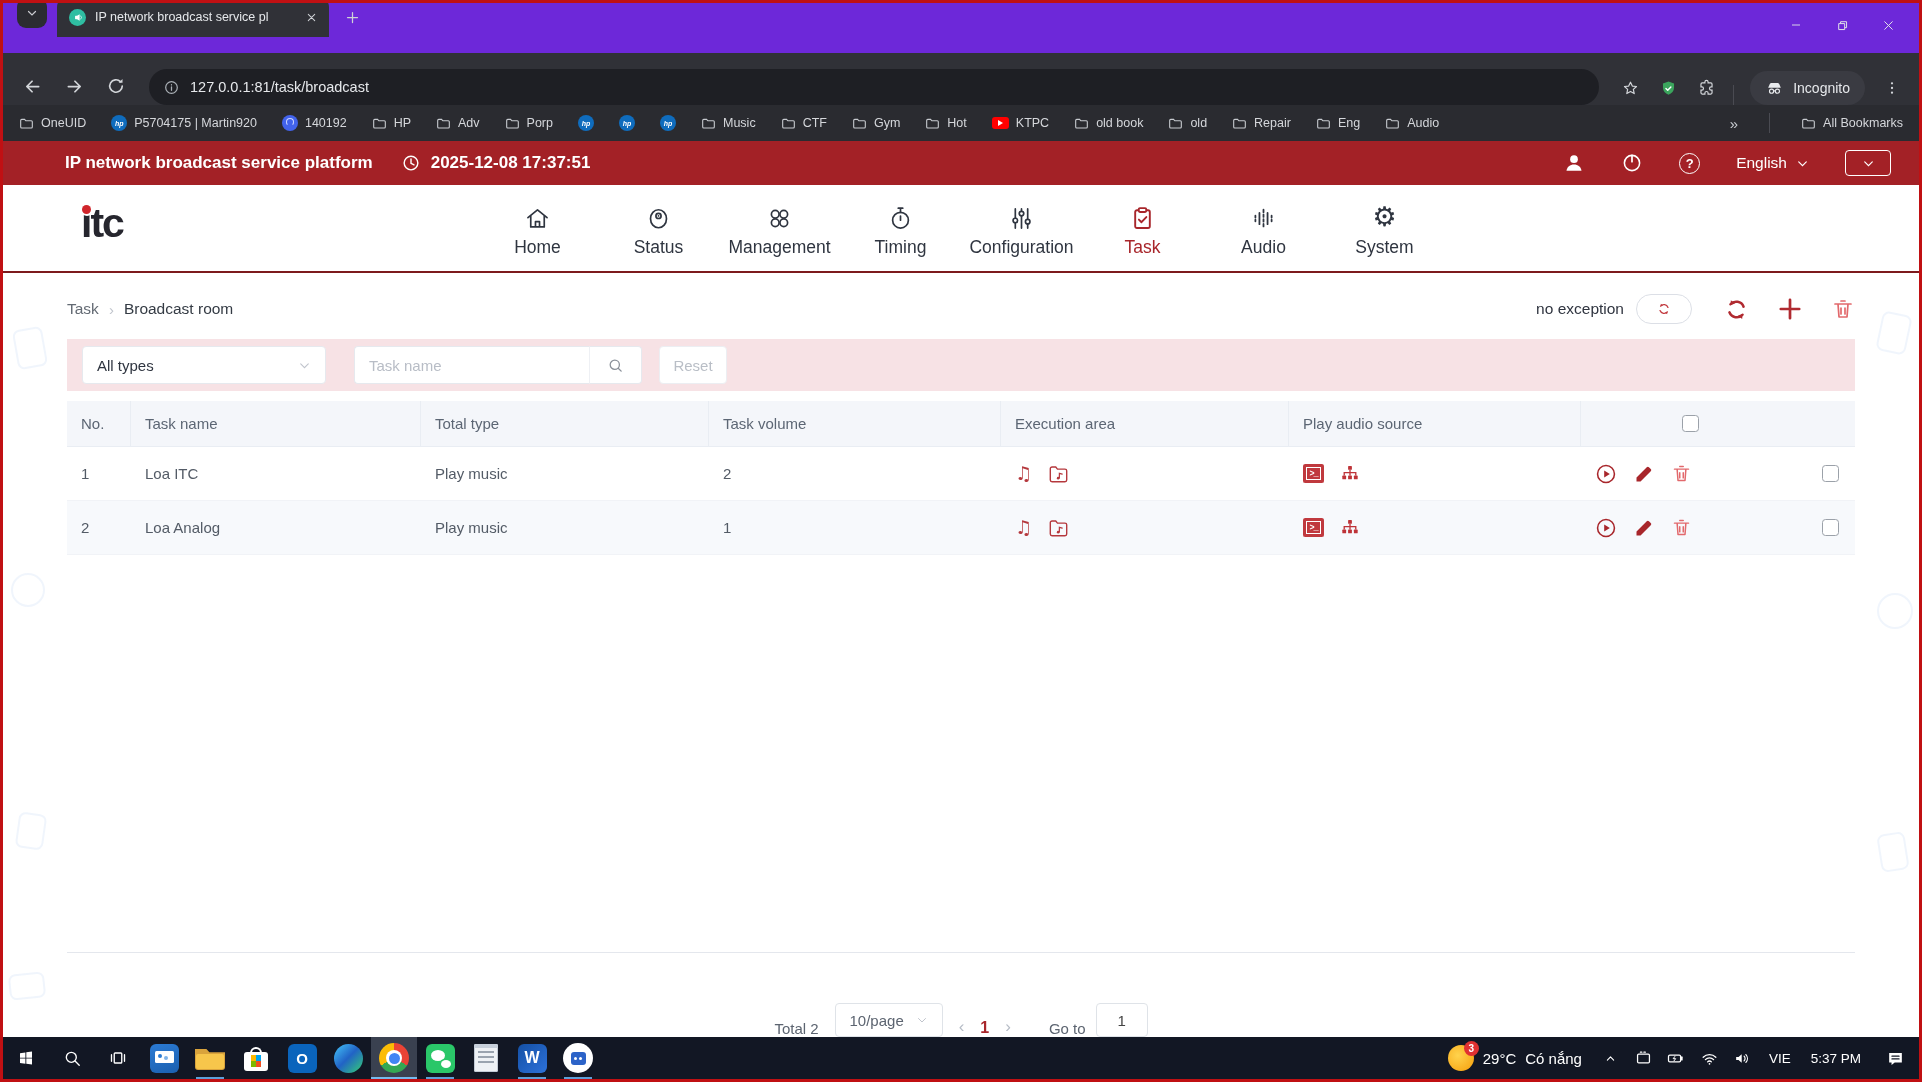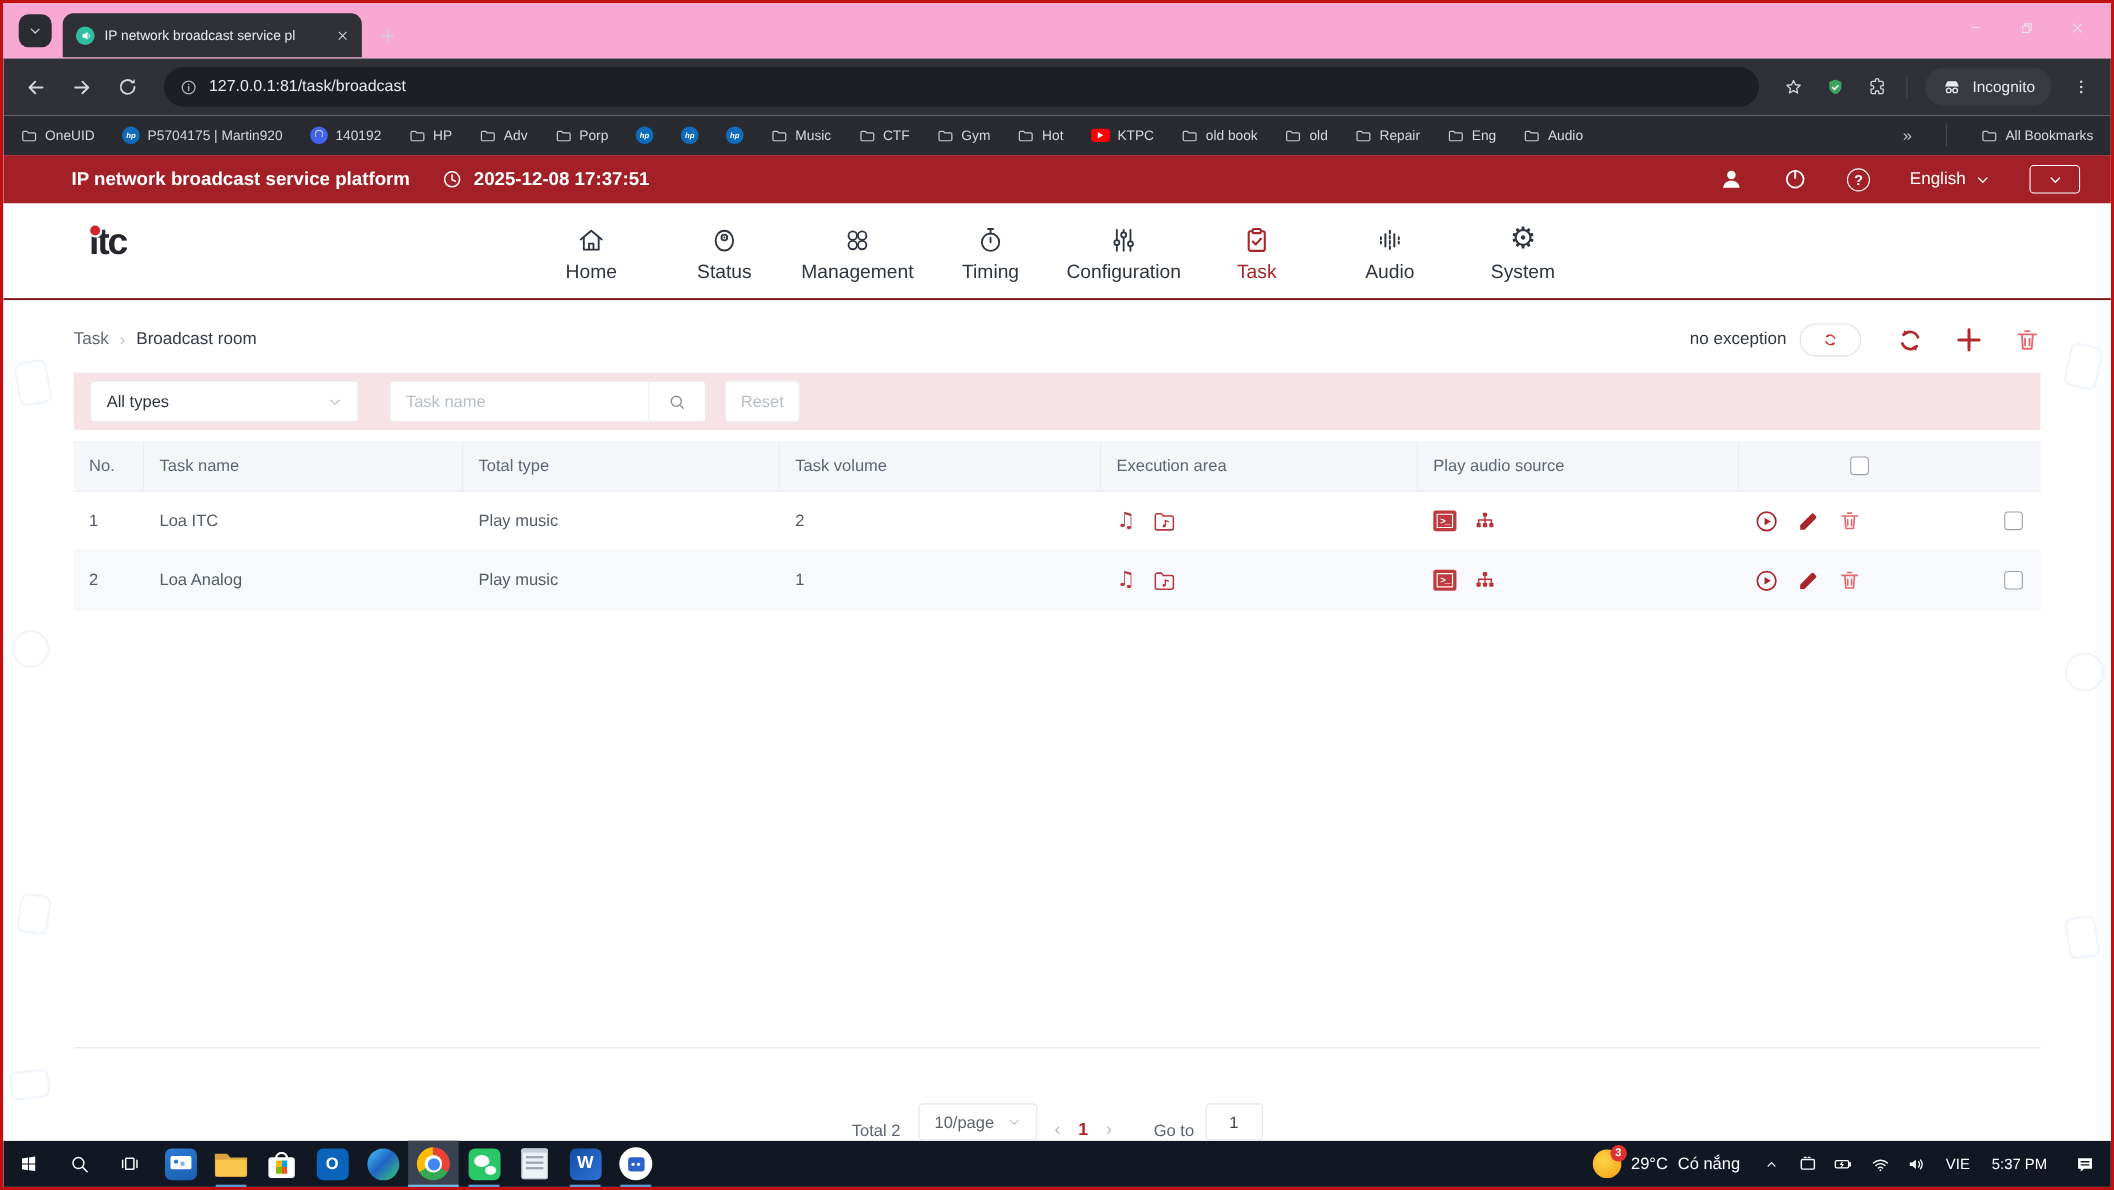--- a/index.html
+++ b/index.html
@@ -4,31 +4,31 @@
 <style>
   *{box-sizing:border-box;margin:0;padding:0}
   html,body{background:#fff}
   body{font-family:"Liberation Sans",sans-serif}
   .uni{font-family:"DejaVu Sans",sans-serif}
   svg{display:block}
 
   .screen{width:1922px;height:1082px;border:3px solid #c01013;display:flex;flex-direction:column;overflow:hidden;background:#fff}
 
   
-  .tabstrip{height:50px;background:#f9a8d4;display:flex;align-items:flex-end;padding:1px 6px;position:relative;flex:none}
+  .tabstrip{height:50px;background:#6d28d9;display:flex;align-items:flex-end;padding:16px 6px;position:relative;flex:none}
   .tab-search{width:30px;height:30px;border-radius:9px;background:#2b2c31;margin:0 10px 9px 8px;display:flex;align-items:center;justify-content:center;color:#c9cbd0}
   .tab{width:272px;height:40px;background:#303137;border-radius:10px 10px 0 0;display:flex;align-items:center;padding:0 10px 0 12px;gap:9px}
   .favicon{width:17px;height:17px;border-radius:50%;background:#2fbea2;display:flex;align-items:center;justify-content:center;flex:none}
   .tab-title{flex:1;font-size:12.5px;color:#e6e8eb;white-space:nowrap;overflow:hidden}
   .tab-close{color:#cfd2d6;flex:none;padding:2px}
   .newtab{margin:0 0 12px 16px;color:#cfd2d6}
   .win-controls{position:absolute;right:8px;top:4px;display:flex;gap:0}
   .wc{width:46px;height:36px;display:flex;align-items:center;justify-content:center;color:#e3e5e8}
 
-  .btoolbar{height:52px;background:#303137;display:flex;align-items:center;padding:0 10px;gap:4px;flex:none}
+  .btoolbar{height:52px;background:#303137;display:flex;align-items:flex-end;padding:0 10px;gap:4px;flex:none}
   .nav-btn{width:38px;height:38px;display:flex;align-items:center;justify-content:center;color:#d3d6da}
   .url-pill{flex:1;height:36px;background:#1e1f24;border-radius:18px;display:flex;align-items:center;padding:0 14px;gap:10px;margin:0 10px;color:#aab0b6}
   .url-text{color:#e6e8eb;font-size:14.5px}
   .tool-ic{width:34px;height:34px;display:flex;align-items:center;justify-content:center;color:#d3d6da}
   .v-div{width:1px;height:20px;background:#4a4b52;margin:0 6px}
   .incog-chip{height:34px;border-radius:17px;background:#3a3b42;display:flex;gap:9px;padding:0 15px;align-items:center;color:#e6e8eb;font-size:14px;margin:0 6px}
 
   .bookmarks{height:36px;background:#2a2b30;display:flex;align-items:center;padding:0 16px;gap:25px;font-size:12.5px;color:#d5d7db;flex:none}
   .bm{display:flex;align-items:center;gap:7px;white-space:nowrap}
   .bm-ic{display:flex;align-items:center;color:#c8cbd0}
@@ -43,21 +43,21 @@
   .red-header{height:44px;background:#a32126;display:flex;align-items:center;color:#fff;padding:18px 22px;flex:none}
   .rh-title{font-weight:bold;font-size:17px;margin-left:40px}
   .rh-time{display:flex;align-items:center;gap:10px;margin-left:28px;font-weight:bold;font-size:17px}
   .rh-right{margin-left:auto;display:flex;align-items:center;gap:36px}
   .rh-ic{display:flex;align-items:center;justify-content:center;color:#fff}
   .help-circ{width:21px;height:21px;border:1.7px solid #fff;border-radius:50%;display:flex;align-items:center;justify-content:center;font-size:13px;font-weight:bold}
   .lang{display:flex;align-items:center;gap:9px;font-size:15.5px}
   .collapse-box{width:46px;height:26px;border:1.6px solid #fff;border-radius:4px;display:flex;align-items:center;justify-content:center;margin-right:6px}
 
   .nav{height:88px;background:#fff;border-bottom:2px solid #7d1a1d;display:flex;align-items:center;justify-content:center;position:relative;flex:none}
-  .logo{position:absolute;left:78px;top:18px;font-weight:bold;font-size:34px;letter-spacing:-2px;color:#26262e;line-height:1}
+  .logo{position:absolute;left:78px;top:18px;font-weight:bold;font-size:41px;letter-spacing:-2px;color:#26262e;line-height:1}
   .logo::before{content:"";position:absolute;left:0px;top:1px;width:12px;height:12px;background:#fff;border-radius:50%}
   .logo::after{content:"";position:absolute;left:1px;top:2px;width:9px;height:9px;background:#d0252b;border-radius:50%}
   .nav-menu{display:flex}
   .nav-item{width:121px;display:flex;flex-direction:column;align-items:center;gap:5px;color:#2f3540;font-size:17.5px;padding-top:4px;cursor:pointer}
   .nav-item .nic{height:30px;display:flex;align-items:flex-end;justify-content:center;color:#2f3540}
   .nav-item.active,.nav-item.active .nic{color:#a8262b}
   .gear-glyph{font-size:27px;line-height:30px}
 
   
   .content{flex:1;position:relative;background:#fff;padding:14px 64px 0;display:flex;flex-direction:column;overflow:hidden}

